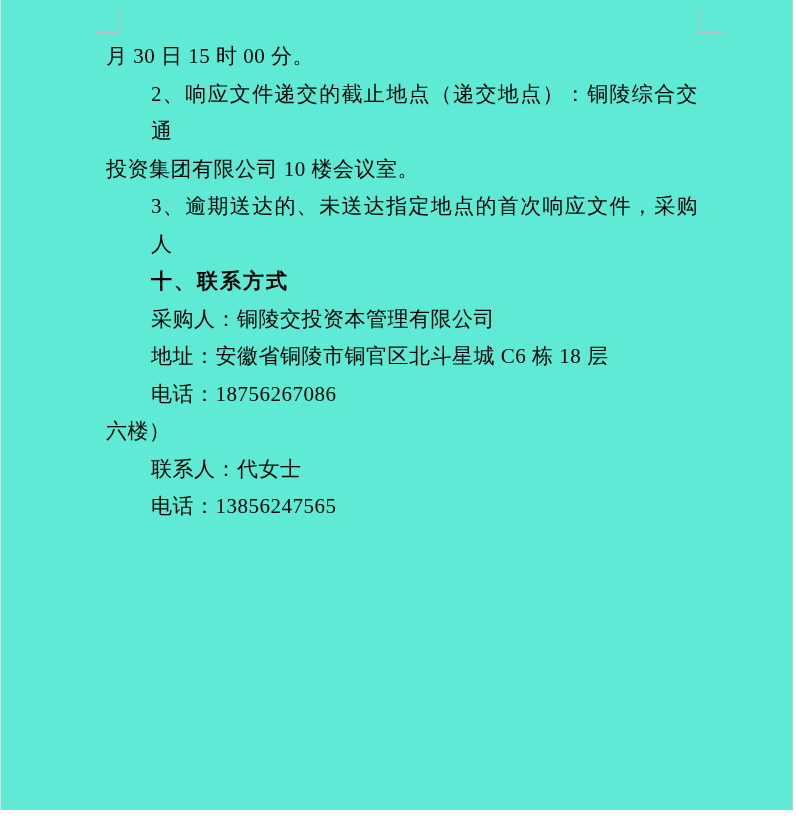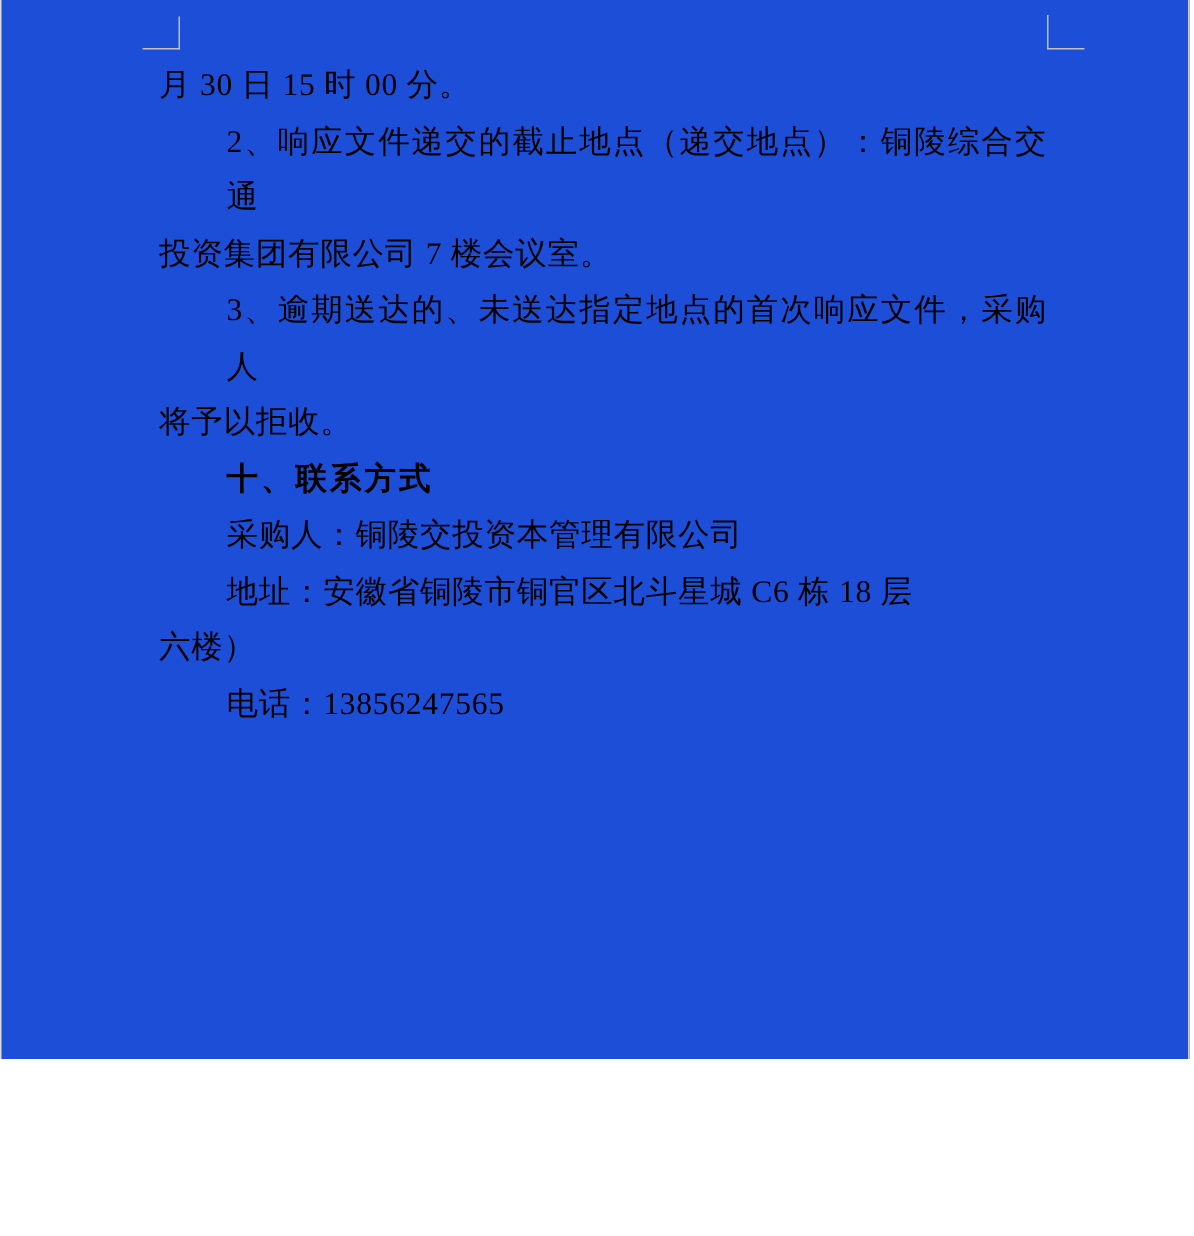--- a/index.html
+++ b/index.html
@@ -8,22 +8,22 @@
     width: 796px;
     height: 824px;
     background: #ffffff;
     font-family: "Liberation Serif", "DejaVu Serif", serif;
   }
   .page {
     position: absolute;
     left: 0;
     top: 0;
     width: 791px;
-    height: 706px;
-    background: #1d4ed8;
+    height: 810px;
+    background: #5eead4;
     border-left: 1px solid #dcdcdc;
     border-right: 1px solid #c6c6c6;
     overflow: hidden;
   }
   .mark {
     position: absolute;
   }
   .mark-tl {
     left: 94px;
     top: 11px;
@@ -70,22 +70,23 @@
 </head>
 <body>
 
 <div class="page">
   <div class="mark mark-tl"></div>
   <div class="mark mark-tr"></div>
 
   <div class="content">
     <div class="line">月 30 日 15 时 00 分。</div>
     <div class="line indent fill">2、响应文件递交的截止地点（递交地点）：铜陵综合交通</div>
-    <div class="line">投资集团有限公司 7 楼会议室。</div>
+    <div class="line">投资集团有限公司 10 楼会议室。</div>
     <div class="line indent fill">3、逾期送达的、未送达指定地点的首次响应文件，采购人</div>
-    <div class="line">将予以拒收。</div>
     <div class="line indent heading">十、联系方式</div>
     <div class="line indent">采购人：铜陵交投资本管理有限公司</div>
     <div class="line indent">地址：安徽省铜陵市铜官区北斗星城 C6 栋 18 层</div>
+    <div class="line indent">电话：18756267086</div>
     <div class="line">六楼）</div>
+    <div class="line indent">联系人：代女士</div>
     <div class="line indent">电话：13856247565</div>
   </div>
 </div>
 
 </body></html>

